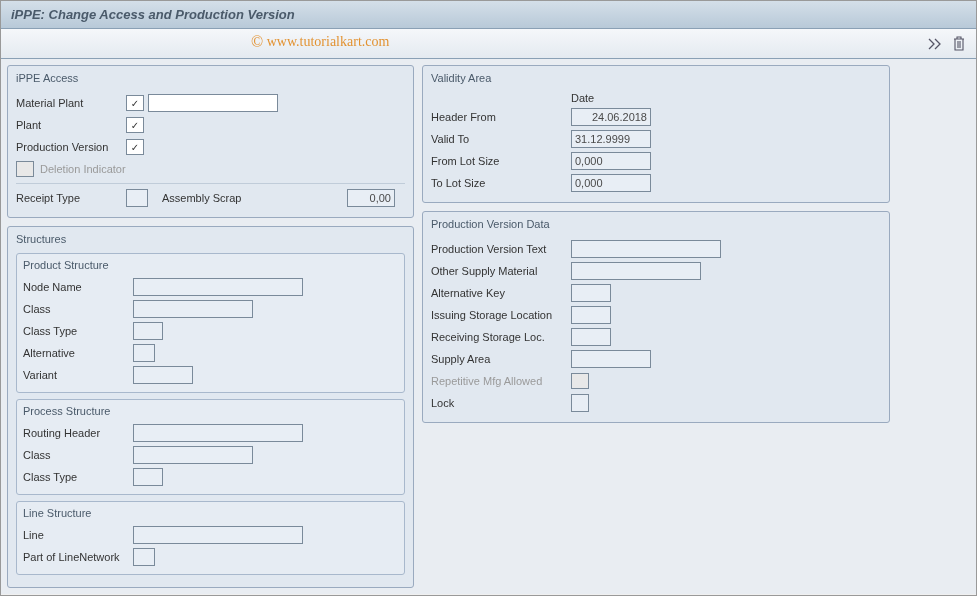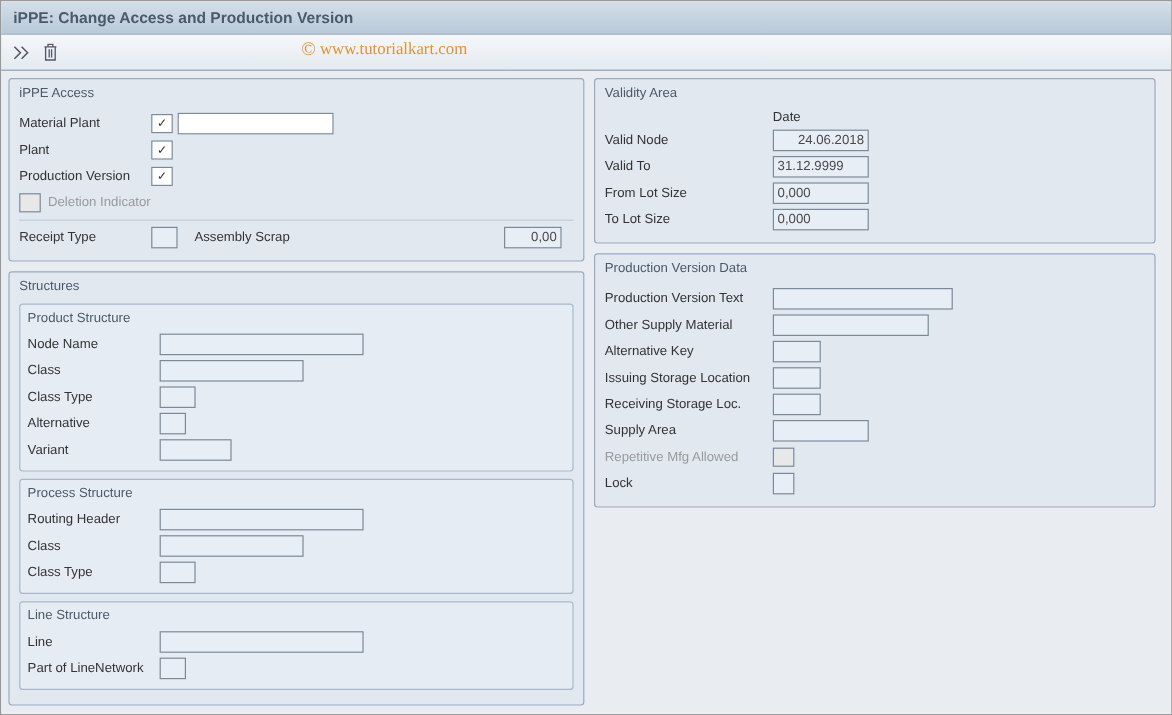--- a/index.html
+++ b/index.html
@@ -12,31 +12,33 @@
     height: 596px;
     overflow: hidden;
     border: 1px solid #999;
   }
   .titlebar {
     background: linear-gradient(to bottom, #d4dfe9, #b8c9d8);
     border-bottom: 1px solid #8aa0b5;
     padding: 6px 10px;
     font-size: 13px;
     font-weight: bold;
+    font-style: italic;
     color: #4a5a6a;
   }
   .toolbar {
     background: linear-gradient(to bottom, #f5f7fa, #e4eaf0);
     border-bottom: 1px solid #8aa0b5;
     padding: 4px 8px;
     height: 30px;
     display: flex;
     align-items: center;
     gap: 6px;
     position: relative;
+    justify-content: flex-end;
   }
   .tool-icon {
     width: 18px;
     height: 18px;
     display: inline-flex;
     align-items: center;
     justify-content: center;
     cursor: pointer;
     font-size: 14px;
     color: #555;
@@ -59,21 +61,21 @@
     display: flex;
     padding: 6px;
     gap: 8px;
     background: #e9edf2;
   }
   .col {
     display: flex;
     flex-direction: column;
     gap: 8px;
   }
-  .col.left { width: 480px; }
+  .col.left { width: 407px; }
   .col.right { width: 468px; }
   .group {
     border: 1px solid #9aaabf;
     border-radius: 3px;
     background: #e1e8f0;
     padding: 4px 8px 8px 8px;
   }
   .group-title {
     font-size: 11px;
     color: #4a5a6a;
@@ -246,21 +248,21 @@
       </div>
     </div>
   </div>
 
   <div class="col right">
 
     <div class="group">
       <div class="group-title">Validity Area</div>
       <div class="date-col-header">Date</div>
       <div class="row">
-          <span class="lbl wide">Valid Node</span>
+          <span class="lbl wide">Header From</span>
           <input type="text" class="ro" style="width: 80px; text-align: right;" value="24.06.2018">
         </div>
       <div class="row">
           <span class="lbl wide">Valid To</span>
           <input type="text" class="ro" style="width: 80px;" value="31.12.9999">
         </div>
       <div class="row">
           <span class="lbl wide">From Lot Size</span>
           <input type="text" class="ro" style="width: 80px;" value="0,000">
         </div>

